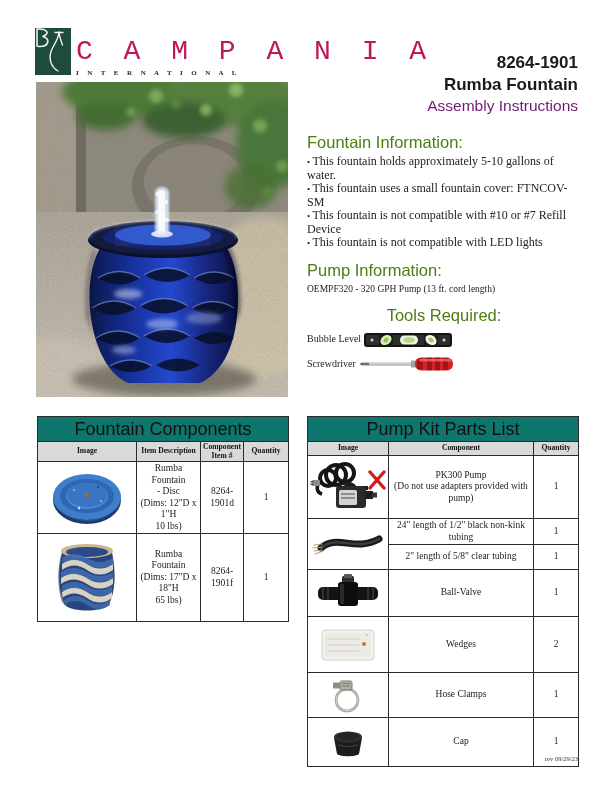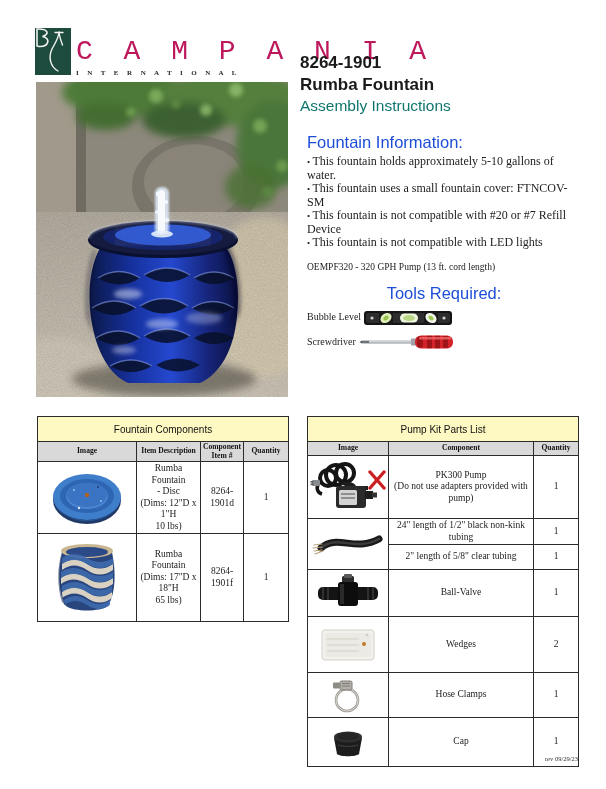--- a/index.html
+++ b/index.html
@@ -6,46 +6,46 @@
   .page{
     position:relative;width:606px;height:789px;margin:0 auto;background:#ffffff;
     font-family:"Liberation Sans",sans-serif;color:#1a1a1a;overflow:hidden;
   }
   
   .logo{position:absolute;left:35px;top:28px;display:flex;align-items:flex-start;}
   .logo-mark{width:36px;height:47px;display:block;}
   .logo-text{margin-left:5px;padding-top:8px;width:158px;}
   .logo-name{font-family:Liberation Mono, monospace;font-size:28px;letter-spacing:7px;color:#be185d;white-space:nowrap;}
   .logo-sub{font-family:"Liberation Serif",serif;font-size:7px;font-weight:bold;letter-spacing:3.4px;color:#2a2a2a;text-align:right;padding-right:6px;margin-top:2px;white-space:nowrap;}
-  .title-block{position:absolute;left:300px;top:52px;width:278px;line-height:1.28;}
+  .title-block{position:absolute;left:300px;top:52px;width:278px;text-align:right;line-height:1.28;}
   .title-code{font-size:17px;font-weight:bold;}
   .title-name{font-size:17px;font-weight:bold;}
-  .title-doc{font-size:15.5px;font-weight:normal;color:#0f766e;}
+  .title-doc{font-size:15.5px;font-weight:normal;color:#701a75;}
   
   .photo{position:absolute;left:36px;top:82px;width:252px;height:315px;}
   
   .info-col{position:absolute;left:307px;top:133px;width:274px;}
-  .sec-head{font-size:16.5px;color:#1d4ed8;margin:0 0 3px 0;font-weight:400;}
+  .sec-head{font-size:16.5px;color:#4d7c0f;margin:0 0 3px 0;font-weight:400;}
   .bullets{margin:0;padding:0;list-style:none;}
   .bullets li{font-family:"Liberation Serif",serif;font-size:12px;line-height:13px;color:#222;}
   .bullets li::before{content:"• ";font-size:9px;}
   .pump-sec{margin-top:11px;}
   .serif-line{font-family:"Liberation Serif",serif;font-size:9.5px;color:#222;line-height:12px;}
   .tools-sec{margin-top:11px;position:relative;height:75px;text-align:center;}
   .tool-label{font-family:"Liberation Serif",serif;font-size:10px;color:#222;position:absolute;left:0;}
   .tool-label.l1{top:27px;}
   .tool-label.l2{top:52px;}
   .level-img{position:absolute;left:55px;top:24px;}
   .screwdriver-img{position:absolute;left:52px;top:48px;}
   
   table{border-collapse:collapse;table-layout:fixed;}
   .doc-table{position:absolute;background:#fff;}
   .doc-table td{border:1px solid #2b2b2b;text-align:center;vertical-align:middle;padding:1px 2px;overflow:hidden;}
   .doc-table{border:1.5px solid #2b2b2b;}
-  .tbl-title{font-family:"Liberation Sans",sans-serif;font-size:10px;color:#111;background:#fef9c3;}
+  .tbl-title{font-family:"Liberation Sans",sans-serif;font-size:18px;color:#111;background:#0f766e;}
   .col-head{background:#d9d9d9;font-family:"Liberation Serif",serif;font-size:7.6px;font-weight:bold;color:#111;line-height:8.5px;}
   .cell-serif{font-family:"Liberation Serif",serif;font-size:9.5px;color:#222;line-height:11.5px;}
   .preline{white-space:pre-line;}
   .comp-table{left:37px;top:416px;width:251px;}
   .pump-table{left:307px;top:416px;width:271px;}
   .rev{position:absolute;left:468px;top:755px;width:110px;text-align:right;font-family:"Liberation Serif",serif;font-size:6.5px;color:#333;}
   svg{display:block;}
   .cell-img{margin:0 auto;}
 </style>
 </head>
@@ -193,26 +193,27 @@
       <ellipse cx="126" cy="152" rx="11" ry="3.5" fill="#e6eefb" opacity="0.9"></ellipse>
     </g>
   </svg>
 
   <div class="info-col">
     <div>
       <div class="sec-head">Fountain Information:</div>
       <ul class="bullets">
         <li>This fountain holds approximately 5-10 gallons of water.</li>
         <li>This fountain uses a small fountain cover: FTNCOV-SM</li>
-        <li>This fountain is not compatible with #20 or #7 Refill Device</li>
+        <li>This fountain is not compatible with #10 or #7 Refill Device</li>
         <li>This fountain is not compatible with LED lights</li>
       </ul>
     </div>
 
     <div class="pump-sec">
+      <div class="sec-head">Pump Information:</div>
       <div class="serif-line">OEMPF320 - 320 GPH Pump (13 ft. cord length)</div>
     </div>
 
     <div class="tools-sec">
       <div class="sec-head">Tools Required:</div>
       <div class="tool-label l1">Bubble Level</div>
       <div class="tool-label l2">Screwdriver</div>
 
       <svg class="level-img" width="92" height="20" viewBox="0 0 92 20">
         <rect x="2" y="3" width="88" height="14" rx="3" fill="#141414"></rect>

